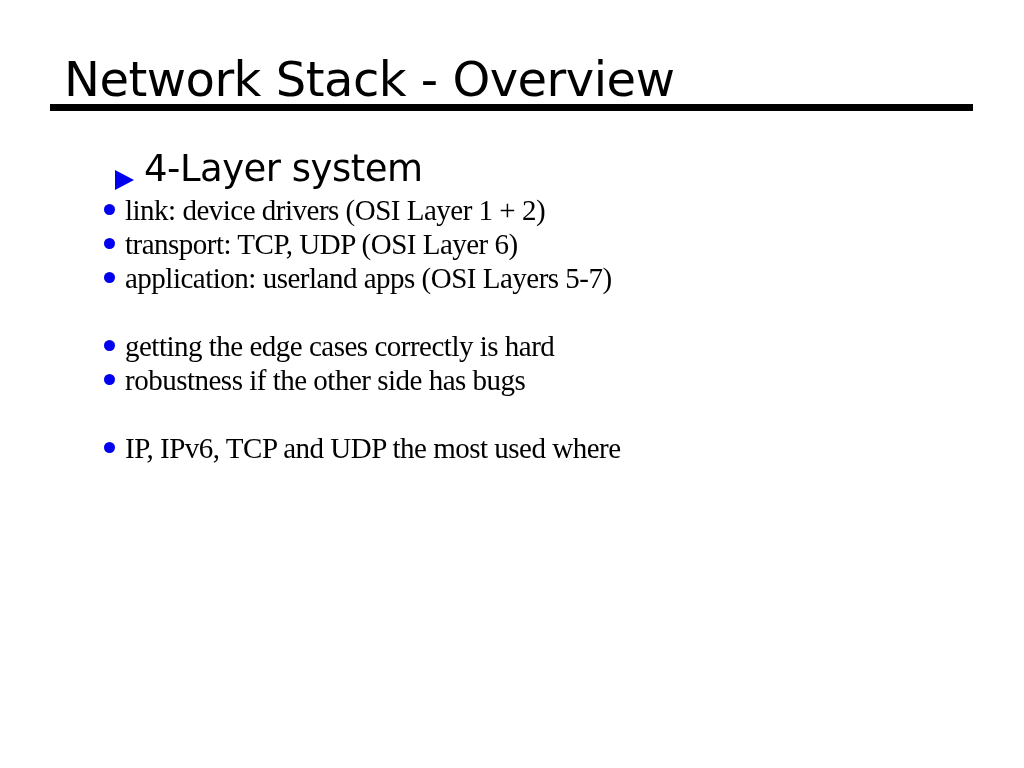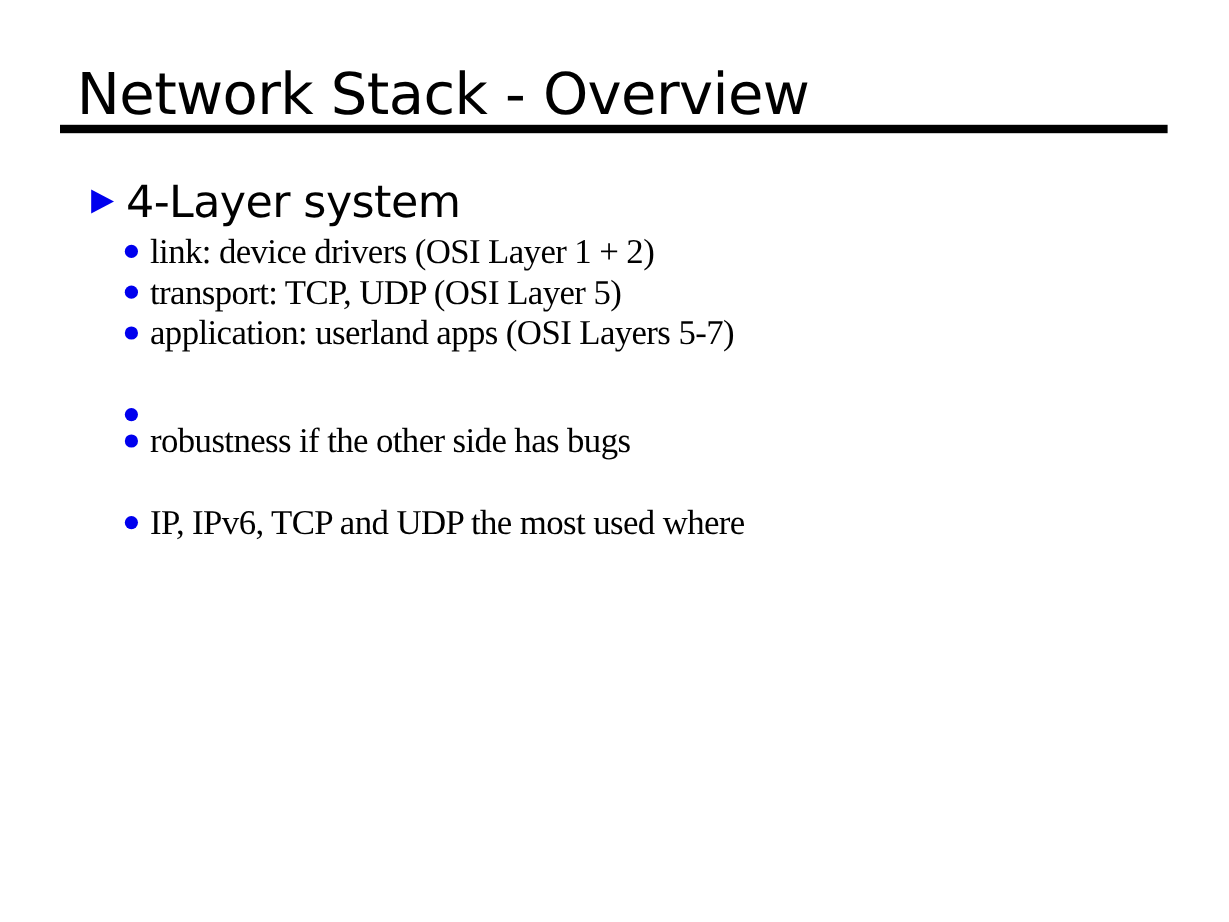--- a/index.html
+++ b/index.html
@@ -37,21 +37,22 @@
   }
   
   .content{
     position:absolute;
     left:76px;top:148px;
     width:908px;
   }
   .section{margin-bottom:34px;}
   .l1{
     display:flex;
-    align-items:flex-start;
+    align-items:flex-end;
+    margin-left:39px;
   }
   .triangle-bullet{
     flex:none;
     width:0;height:0;
     border-left:19px solid var(--bullet-blue);
     border-top:10px solid transparent;
     border-bottom:10px solid transparent;
     margin-top:10px;
     margin-right:10px;
   }
@@ -100,33 +101,34 @@
         <span class="triangle-bullet"></span>
         <span class="l1-text">4-Layer system</span>
       </div>
       <div class="sublist">
         <div class="l2">
           <span class="dot-bullet"></span>
           <span class="l2-text">link: device drivers (OSI Layer 1 + 2)</span>
         </div>
         <div class="l2">
           <span class="dot-bullet"></span>
-          <span class="l2-text">transport: TCP, UDP (OSI Layer 5)</span>
+          <span class="l2-text">transport: TCP, UDP (OSI Layer 6)</span>
         </div>
         <div class="l2">
           <span class="dot-bullet"></span>
           <span class="l2-text">application: userland apps (OSI Layers 5-7)</span>
         </div>
       </div>
     </div>
 
     <div class="section">
       <div class="sublist">
         <div class="l2">
           <span class="dot-bullet"></span>
+          <span class="l2-text">getting the edge cases correctly is hard</span>
         </div>
         <div class="l2">
           <span class="dot-bullet"></span>
           <span class="l2-text">robustness if the other side has bugs</span>
         </div>
       </div>
     </div>
 
     <div class="section">
       <div class="sublist">

